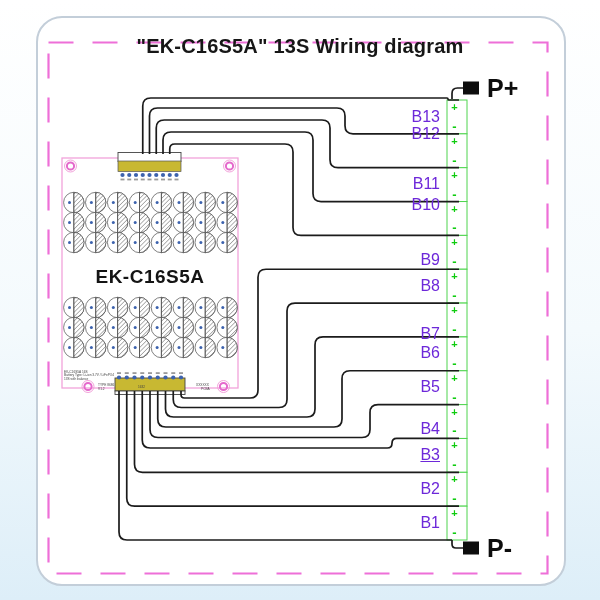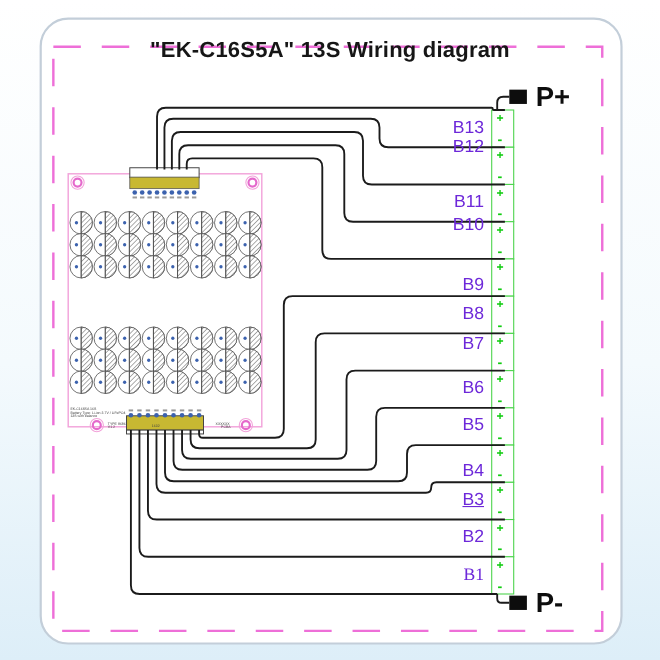--- a/index.html
+++ b/index.html
@@ -355,26 +355,27 @@
         <text x="454.5" y="536.9979999999999" font-size="13">-</text>
       </g>
     </svg>
 
   <div id="title" class="txt">"EK-C16S5A"  13S Wiring diagram</div>
 
   <div class="txt terminal-label" style="left:487px;top:74px;">P+</div>
 
   <div class="txt terminal-label" style="left:487px;top:534px;">P-</div>
 
+  <div id="board-name" class="txt">EK-C16S5A</div>
 <div class="bat-label" style="top: 107.5px;">B13</div>
     <div class="bat-label" style="top: 125px;">B12</div>
     <div class="bat-label" style="top: 175.192px;">B11</div>
     <div class="bat-label" style="top: 196px;">B10</div>
     <div class="bat-label" style="top: 251px;">B9</div>
     <div class="bat-label" style="top: 276.73px;">B8</div>
-    <div class="bat-label" style="top: 304px;">B7</div>
+    <div class="bat-label" style="top: 325px;">B7</div>
     <div class="bat-label" style="top: 344.422px;">B6</div>
     <div class="bat-label" style="top: 378.268px;">B5</div>
     <div class="bat-label" style="top: 420px;">B4</div>
     <div class="bat-label" style="top: 445.96px; text-decoration: underline;">B3</div>
     <div class="bat-label" style="top: 479.806px;">B2</div>
-    <div class="bat-label" style="top: 513.652px; font-family: Liberation Serif, serif;">B1</div>
+    <div class="bat-label" style="top: 513.652px;">B1</div>
   </div>
 
 </body></html>

